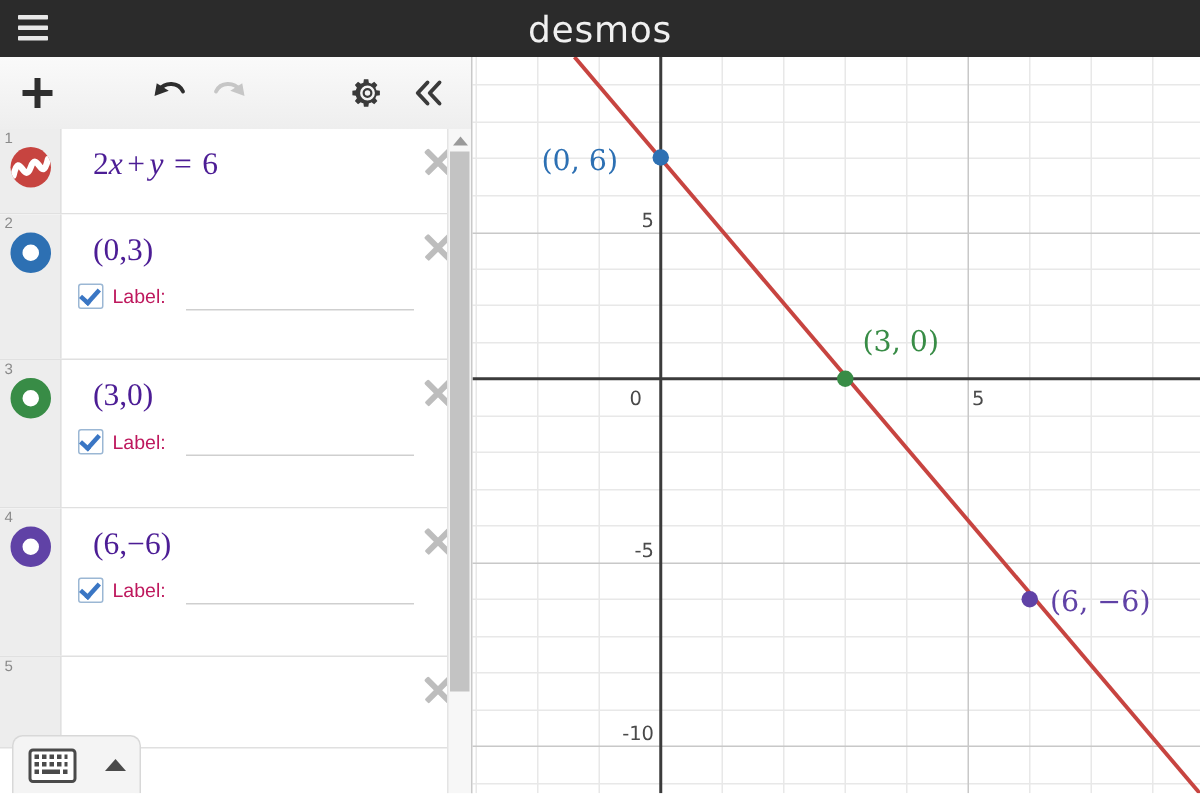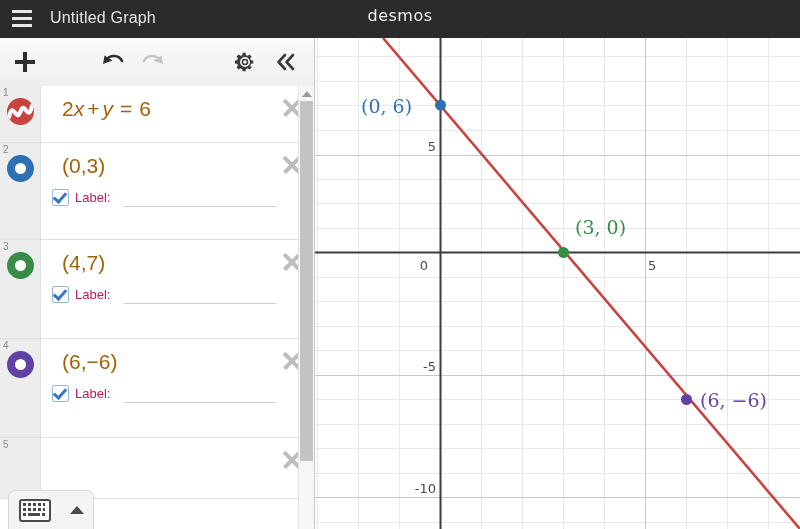--- a/index.html
+++ b/index.html
@@ -48,21 +48,21 @@
     letter-spacing: 0.2px;
     cursor: text;
     white-space: nowrap;
   }
   .desmos-logo {
     position: absolute;
     left: 0; top: 6px;
     width: 800px;
     text-align: center;
     color: #f0f0f0;
-    font-size: 16px;
+    font-size: 24px;
     letter-spacing: 0.5px;
     font-family: "DejaVu Sans", sans-serif;
     pointer-events: none;
   }
 
   
   .left-panel {
     position: absolute;
     left: 0; top: 38px;
     width: 314px; height: 491px;
@@ -147,23 +147,23 @@
   }
   .icon-curve {
     overflow: hidden;
   }
   .row-body {
     margin-left: 40px;
     padding: 10px 38px 8px 22px;
     min-height: 36px;
   }
   .math {
-    font-family: Liberation Sans, sans-serif;
+    font-family: Liberation Serif, serif;
     font-size: 21px;
-    color: #a16207;
+    color: #4c1d95;
     white-space: nowrap;
     line-height: 1.25;
   }
   .math em { font-style: italic; }
   .math .op { padding: 0 3px; }
   .row-x {
     position: absolute;
     right: 10px; top: 10px;
     width: 24px; height: 24px;
     cursor: pointer;
@@ -310,21 +310,20 @@
 <body>
 
 <div id="app">
 
   <div class="topbar">
     <div class="hamburger">
       <span></span>
       <span></span>
       <span></span>
     </div>
-    <div class="graph-title">Untitled Graph</div>
     <div class="desmos-logo">desmos</div>
   </div>
 
   <div class="left-panel">
 
     <div class="toolbar">
       <div class="tb-btn tb-plus">
         <div class="plus-glyph"></div>
       </div>
       <div class="tb-btn tb-undo">
@@ -385,21 +384,21 @@
         </div>
         <div class="row-x"></div>
       </div>
 
       <div class="expr-row" style="height:98px;">
         <div class="row-gutter">
           <div class="row-num">3</div>
           <div class="row-icon icon-donut" style="border-color:#388c46;"></div>
         </div>
         <div class="row-body">
-          <div class="math">(4,7)</div>
+          <div class="math">(3,0)</div>
           <div class="label-line">
             <div class="chk"></div>
             <div class="chk-label">Label:</div>
             <input class="label-input" type="text" value="" style="">
           </div>
         </div>
         <div class="row-x"></div>
       </div>
 
       <div class="expr-row" style="height:98px;">

